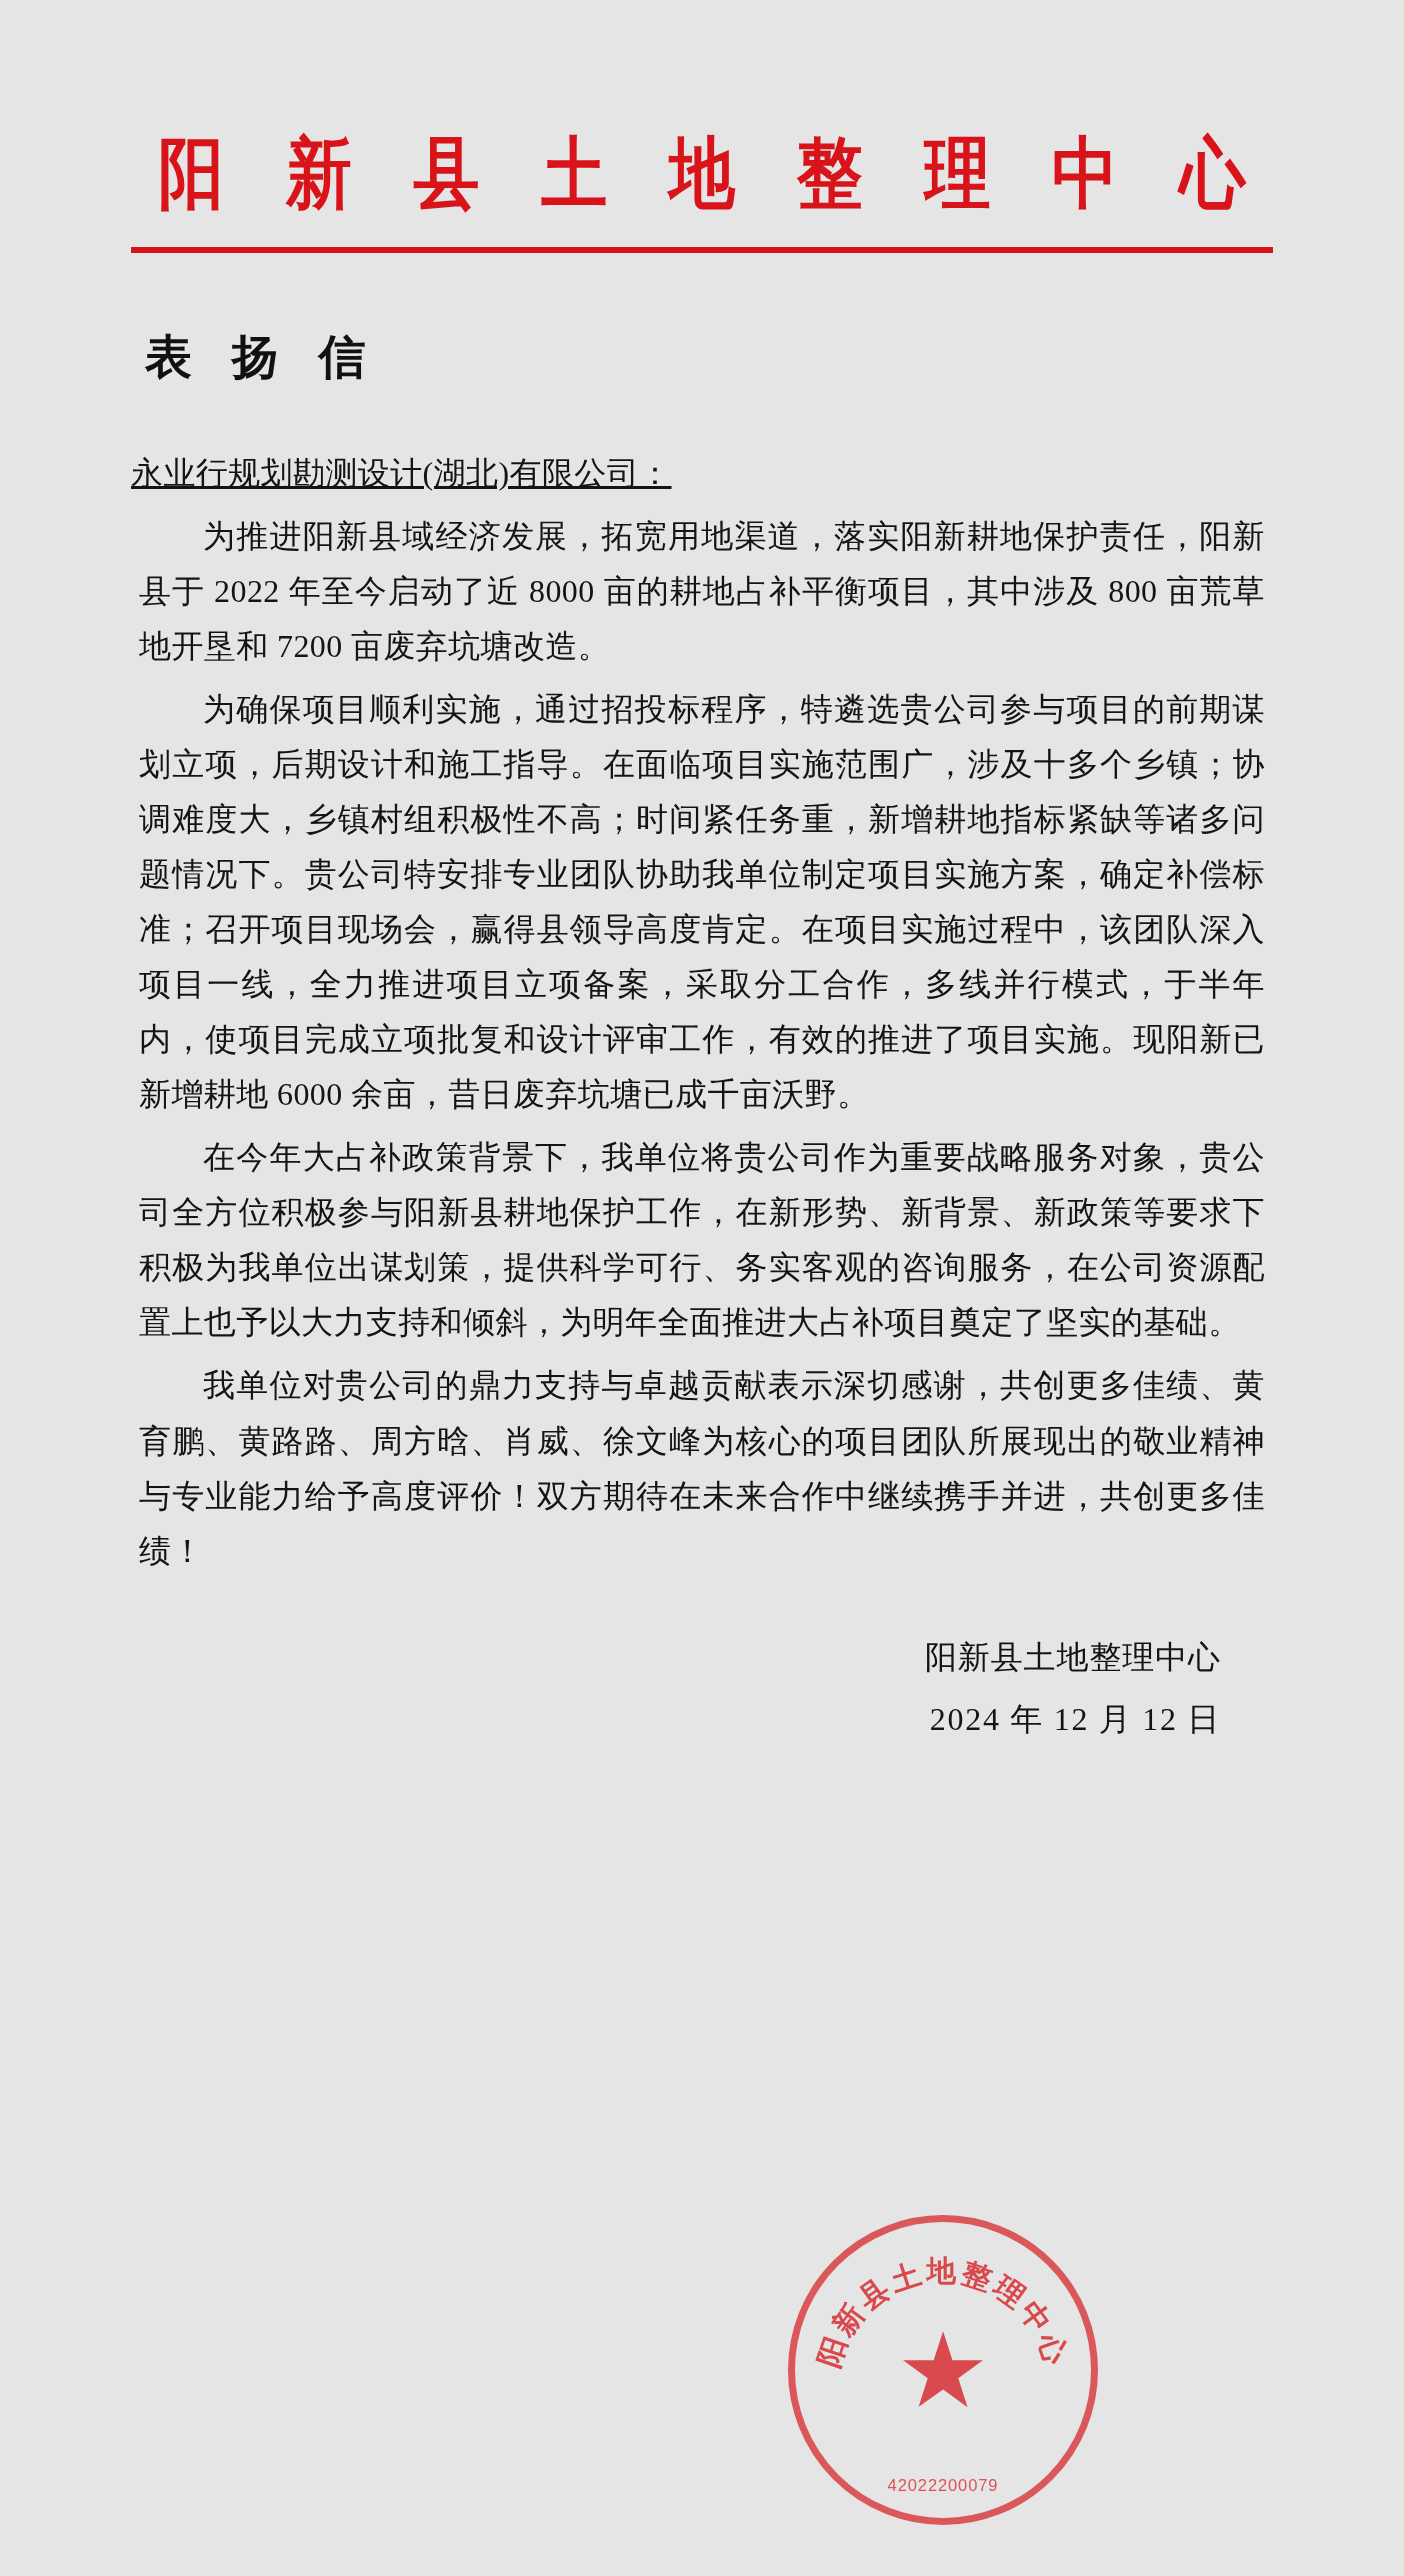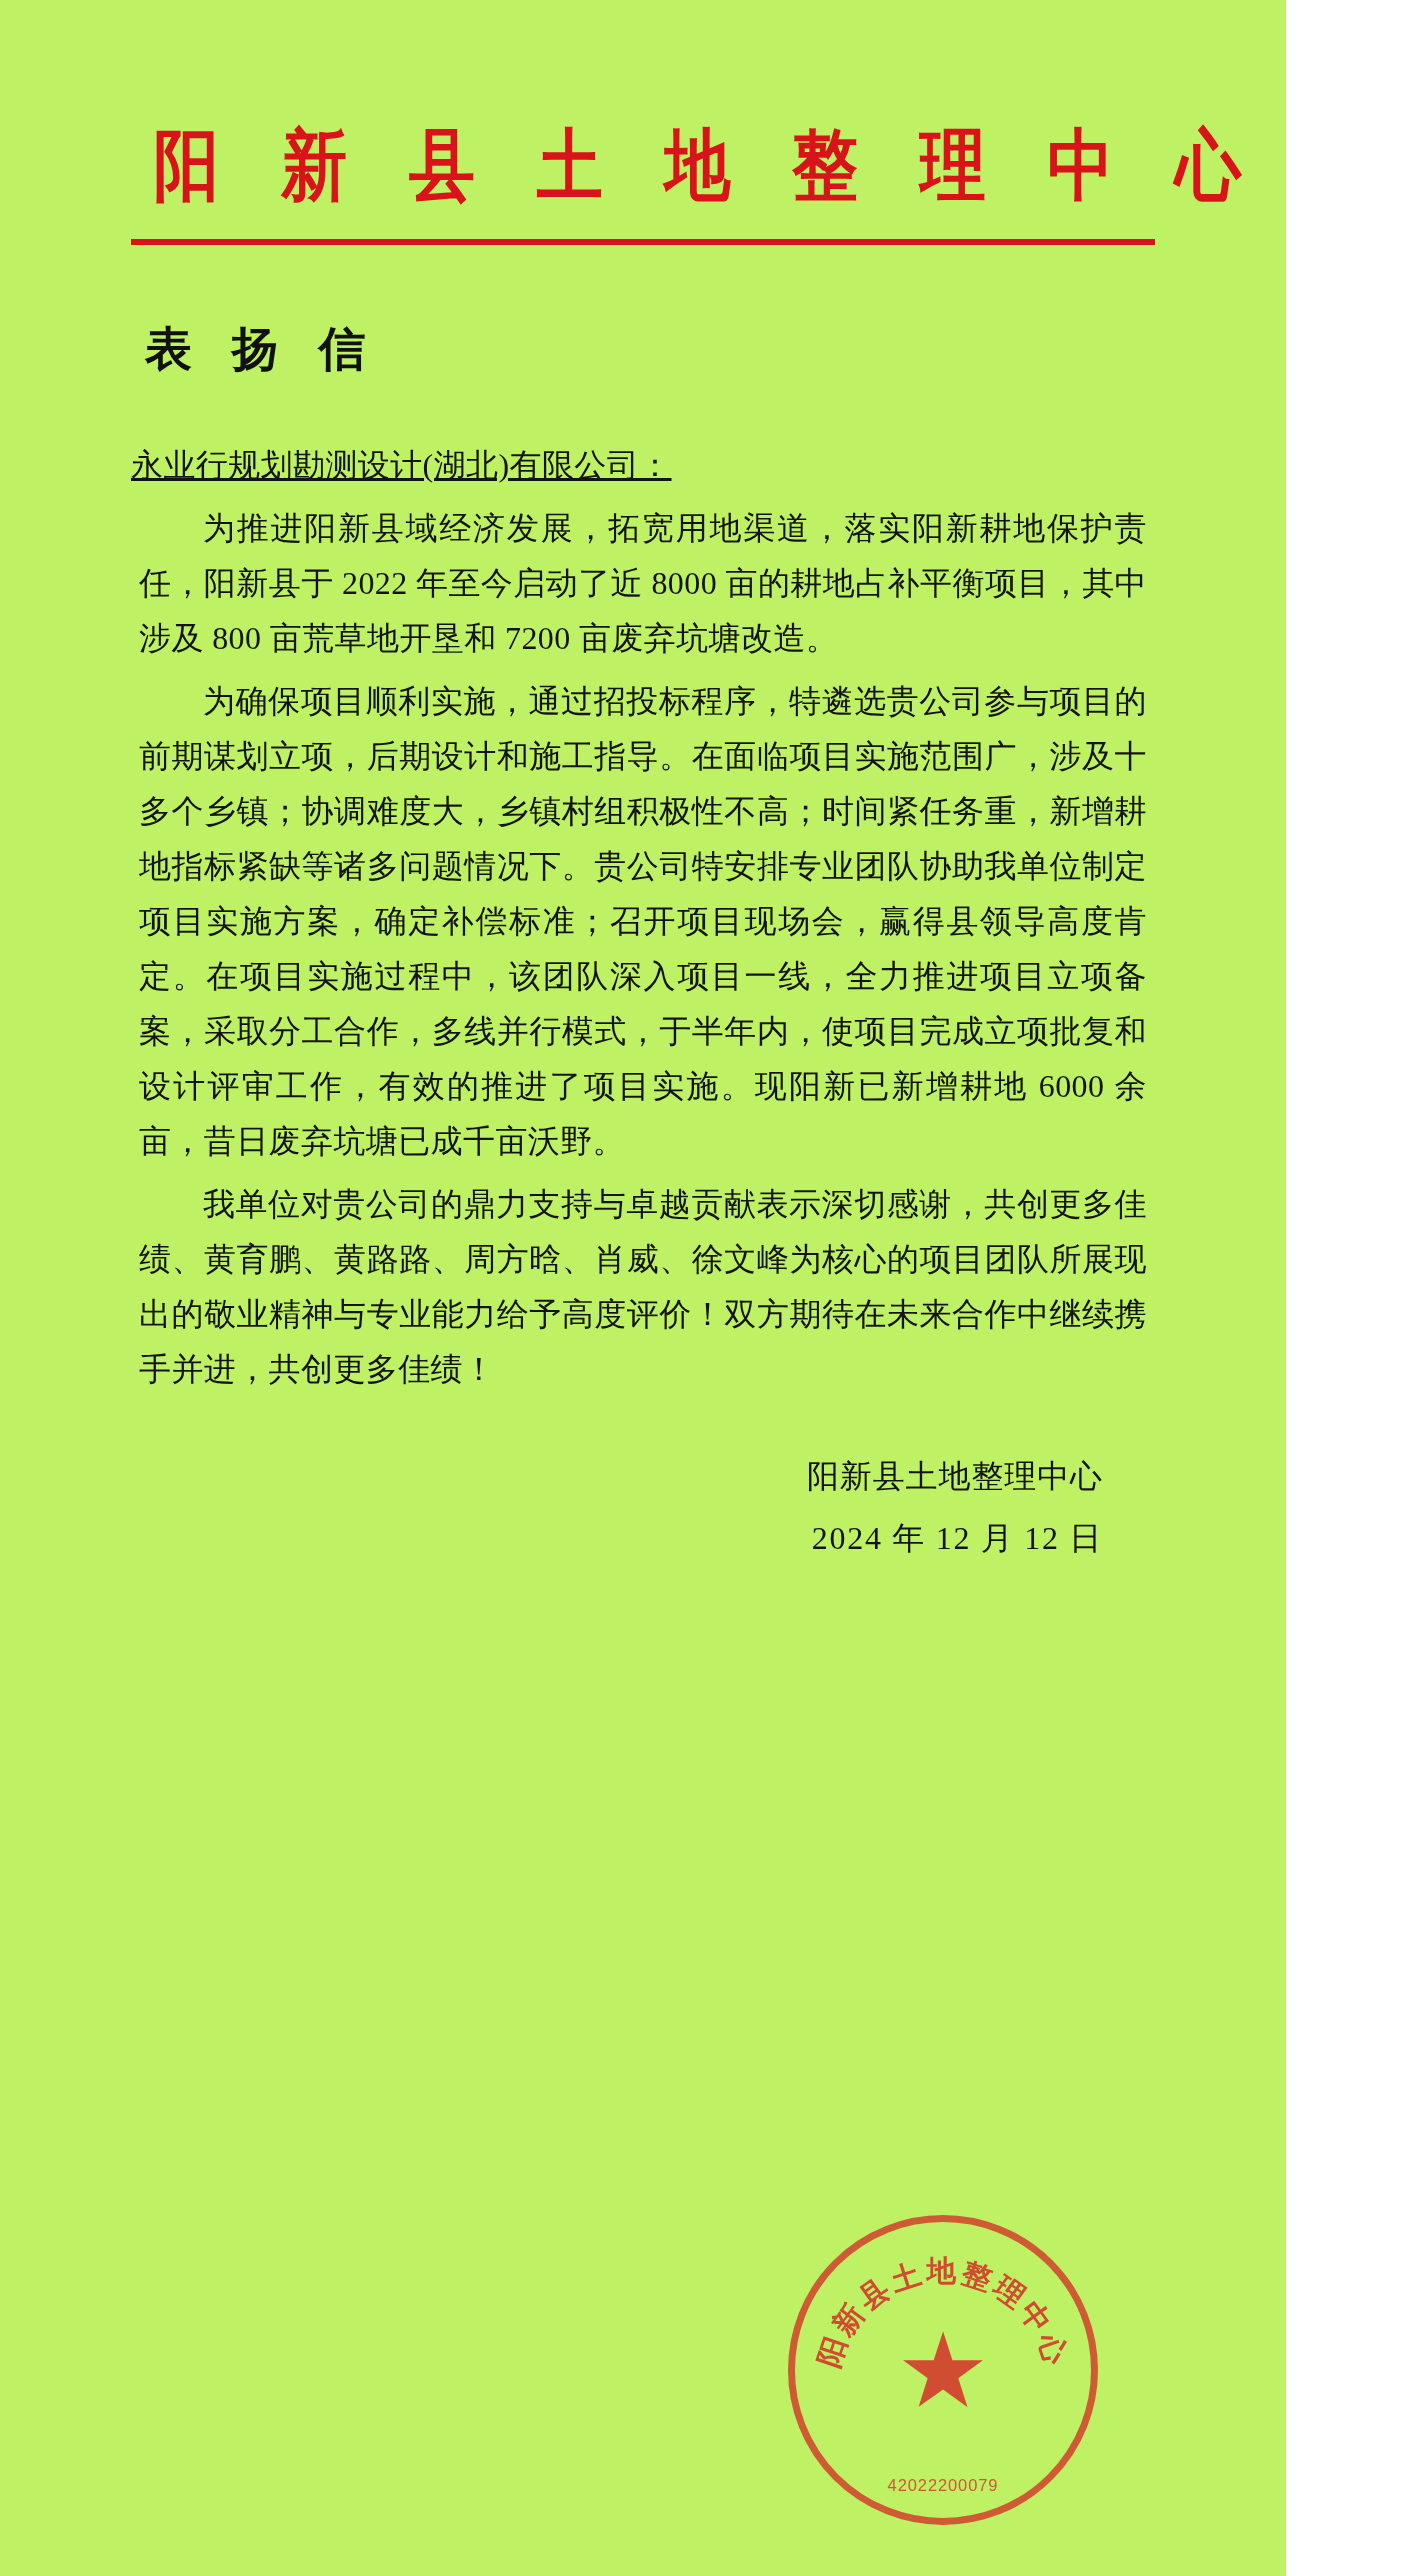--- a/index.html
+++ b/index.html
@@ -11,25 +11,25 @@
     width: 1405px;
     height: 2576px;
     font-family: "Liberation Serif", "DejaVu Serif", serif;
     color: #111111;
     position: relative;
     overflow: hidden;
   }
 
   .page {
     position: relative;
-    width: 1286px;
+    width: 1404px;
     height: 2576px;
-    background: #bef264;
+    background: #e5e5e5;
     box-sizing: border-box;
-    padding: 8px 131px;
+    padding: 16px 131px;
   }
 
   
   .letterhead {
     padding-top: 113px;
     text-align: center;
   }
   .letterhead-title {
     color: #d8141a;
     font-family: "Liberation Serif", "DejaVu Serif", serif;
@@ -148,20 +148,21 @@
     <div class="letterhead-title">阳 新 县 土 地 整 理 中 心</div>
     <div class="letterhead-rule"></div>
   </div>
 
   <div class="doc-title">表 扬 信</div>
 
   <div class="body-wrap">
     <p class="salutation">永业行规划勘测设计(湖北)有限公司：</p>
     <p class="para">为推进阳新县域经济发展，拓宽用地渠道，落实阳新耕地保护责任，阳新县于 2022 年至今启动了近 8000 亩的耕地占补平衡项目，其中涉及 800 亩荒草地开垦和 7200 亩废弃坑塘改造。</p>
     <p class="para">为确保项目顺利实施，通过招投标程序，特遴选贵公司参与项目的前期谋划立项，后期设计和施工指导。在面临项目实施范围广，涉及十多个乡镇；协调难度大，乡镇村组积极性不高；时间紧任务重，新增耕地指标紧缺等诸多问题情况下。贵公司特安排专业团队协助我单位制定项目实施方案，确定补偿标准；召开项目现场会，赢得县领导高度肯定。在项目实施过程中，该团队深入项目一线，全力推进项目立项备案，采取分工合作，多线并行模式，于半年内，使项目完成立项批复和设计评审工作，有效的推进了项目实施。现阳新已新增耕地 6000 余亩，昔日废弃坑塘已成千亩沃野。</p>
+    <p class="para">在今年大占补政策背景下，我单位将贵公司作为重要战略服务对象，贵公司全方位积极参与阳新县耕地保护工作，在新形势、新背景、新政策等要求下积极为我单位出谋划策，提供科学可行、务实客观的咨询服务，在公司资源配置上也予以大力支持和倾斜，为明年全面推进大占补项目奠定了坚实的基础。</p>
     <p class="para">我单位对贵公司的鼎力支持与卓越贡献表示深切感谢，共创更多佳绩、黄育鹏、黄路路、周方晗、肖威、徐文峰为核心的项目团队所展现出的敬业精神与专业能力给予高度评价！双方期待在未来合作中继续携手并进，共创更多佳绩！</p>
   </div>
 
   <div class="sign-block">
     <div class="sign-org">阳新县土地整理中心</div>
     <div class="sign-date">2024 年 12 月 12 日</div>
   </div>
 
   <div class="seal">
     <svg class="seal-arc" viewBox="0 0 340 340">

